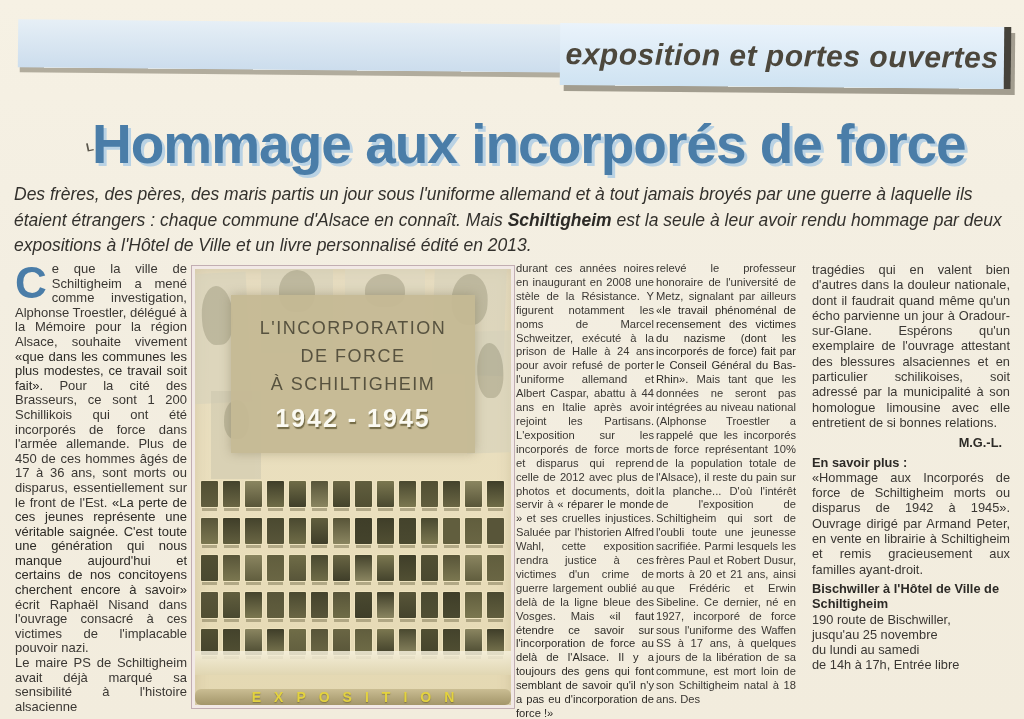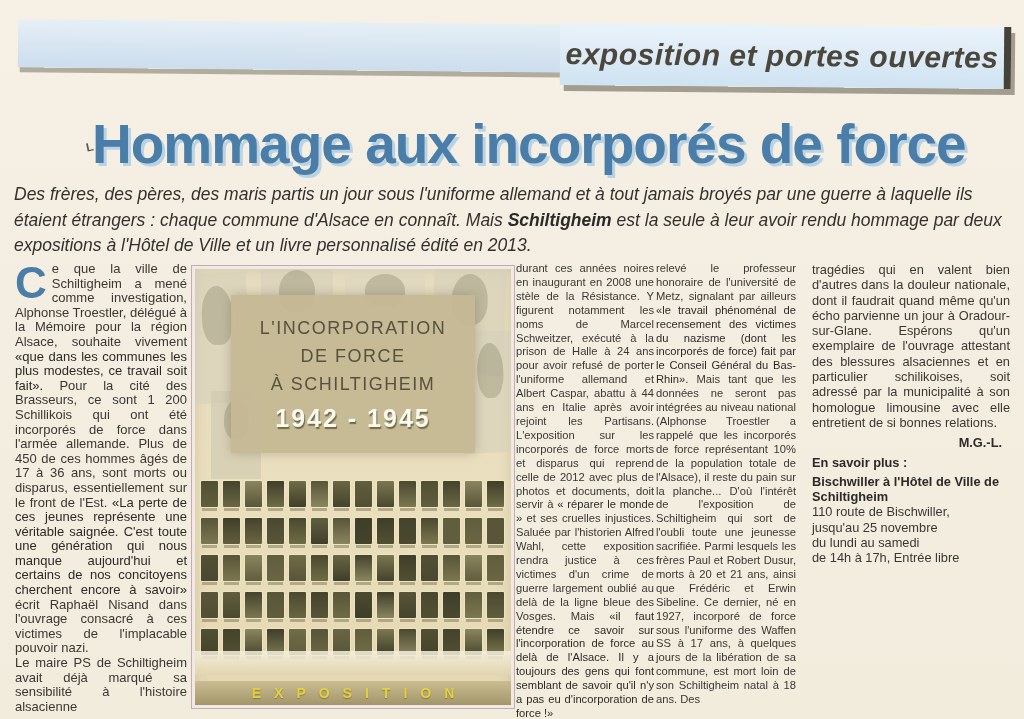--- a/index.html
+++ b/index.html
@@ -100,23 +100,23 @@
   }
   .face::after{
     content:"";position:absolute;left:1px;right:1px;bottom:-4px;height:3px;
     background:rgba(110,105,70,.45);
   }
   .photo-strip{
     position:absolute;left:0;right:0;bottom:30px;height:24px;
     background:linear-gradient(180deg,rgba(246,241,222,.85),rgba(224,214,178,.85));
   }
   .expo-band{
-    position:absolute;left:0;right:0;bottom:0;height:24px;
+    position:absolute;left:0;right:0;bottom:0;height:16px;
     background:linear-gradient(180deg,#cabd93,#a3966a);
-    display:flex;align-items:center;justify-content:center;
+    display:flex;align-items:center;justify-content:center;border-radius:6px;
   }
   .expo-band span{
     font-size:14px;font-weight:bold;color:#e3d23f;
     letter-spacing:13px;padding-left:13px;
     text-shadow:0 1px 1px rgba(90,80,40,.5);
   }
 </style>
 </head>
 <body>
 
@@ -233,22 +233,23 @@
   </div>
 
   <div class="col col4">
     <p><span>relevé le professeur honoraire de l'université de Metz, signalant par ailleurs </span><span class="bld">«le travail phénoménal de recensement des victimes du nazisme (dont les incorporés de force) fait par le Conseil Général du Bas-Rhin»</span><span>. Mais tant que les données ne seront pas intégrées au niveau national (Alphonse Troestler a rappelé que les incorporés de force représentant 10% de la population totale de l'Alsace), il reste du pain sur la planche... D'où l'intérêt de l'exposition de Schiltigheim qui sort de l'oubli toute une jeunesse sacrifiée. Parmi lesquels les frères Paul et Robert Dusur, morts à 20 et 21 ans, ainsi que Frédéric et Erwin Sibeline. Ce dernier, né en 1927, incorporé de force sous l'uniforme des Waffen SS à 17 ans, à quelques jours de la libération de sa commune, est mort loin de son Schiltigheim natal à 18 ans. Des</span></p>
   </div>
 
   <div class="col col5">
     <p><span>tragédies qui en valent bien d'autres dans la douleur nationale, dont il faudrait quand même qu'un écho parvienne un jour à Oradour-sur-Glane. Espérons qu'un exemplaire de l'ouvrage attestant des blessures alsaciennes et en particulier schilikoises, soit adressé par la municipalité à son homologue limousine avec elle entretient de si bonnes relations.</span></p>
     <div class="sig">M.G.-L.</div>
     <div class="subhead">En savoir plus :</div>
+    <p><span>«Hommage aux Incorporés de force de Schiltigheim morts ou disparus de 1942 à 1945». Ouvrage dirigé par Armand Peter, en vente en librairie à Schiltigheim et remis gracieusement aux familles ayant-droit.</span></p>
     <div class="subhead">Bischwiller à l'Hôtel de Ville de Schiltigheim</div>
     <div class="addr">
-        <div>110 route de Bischwiller,</div>
+        <div>190 route de Bischwiller,</div>
         <div>jusqu'au 25 novembre</div>
         <div>du lundi au samedi</div>
         <div>de 14h à 17h, Entrée libre</div>
       </div>
   </div>
 
 </div>
 
 </body></html>

